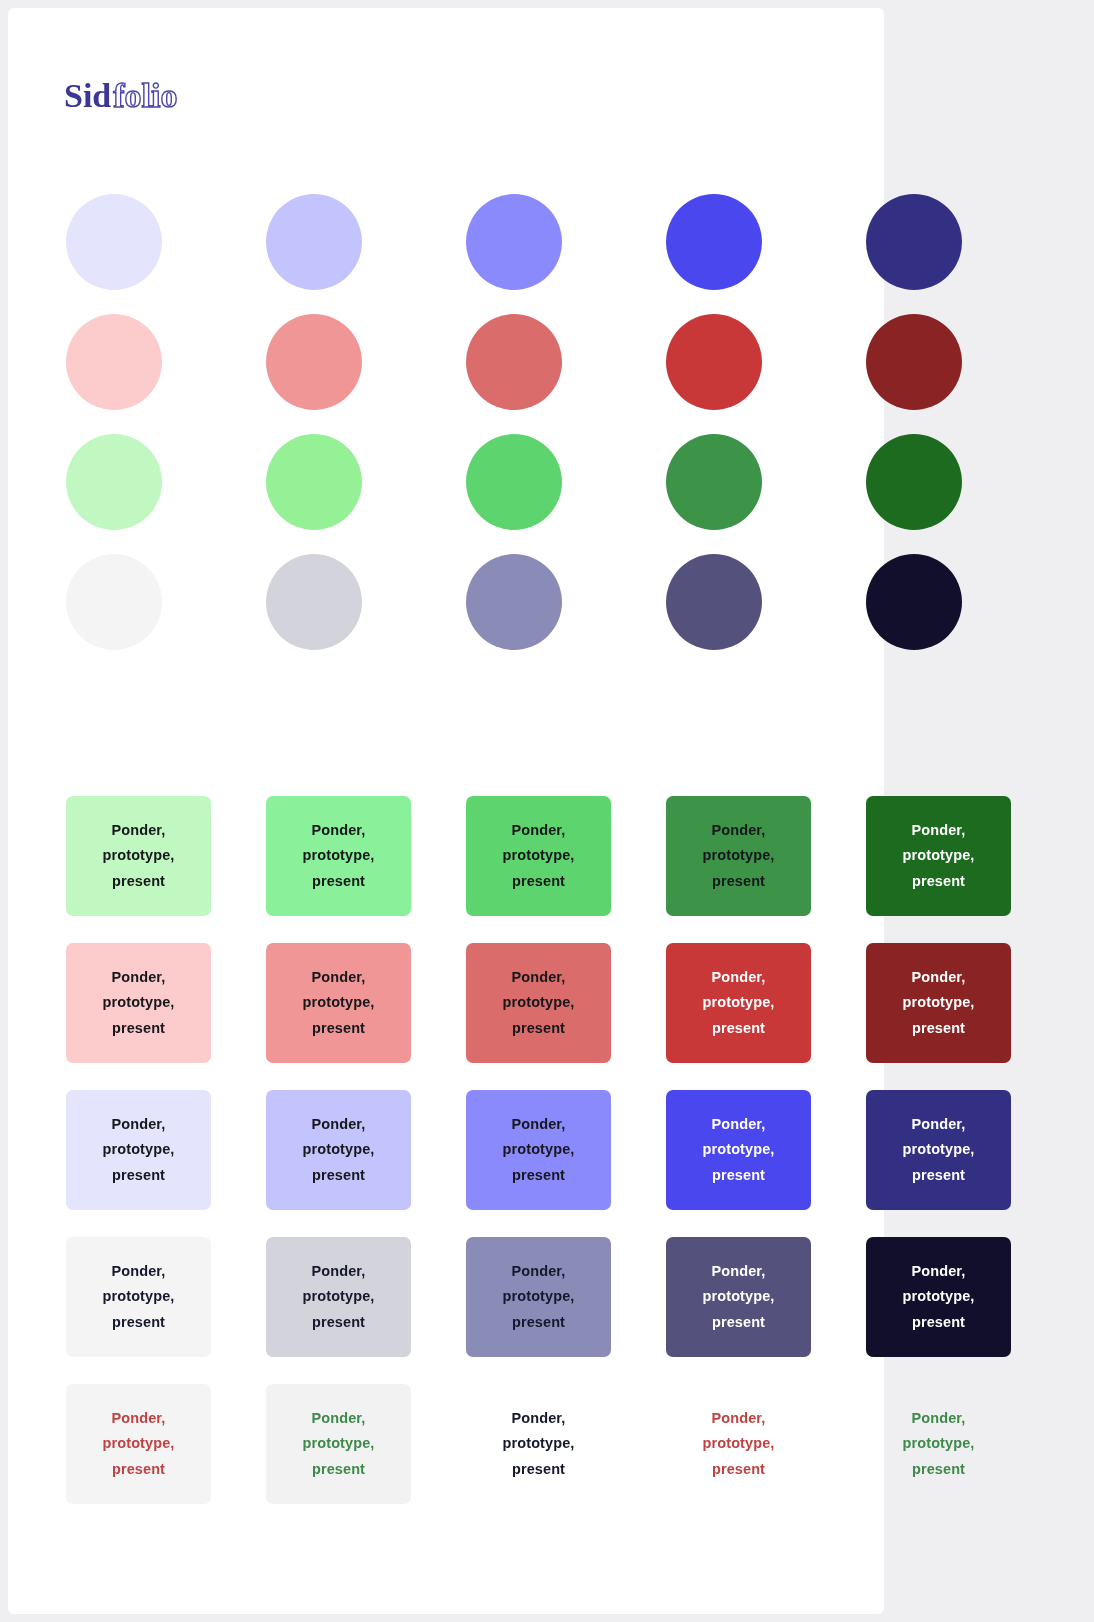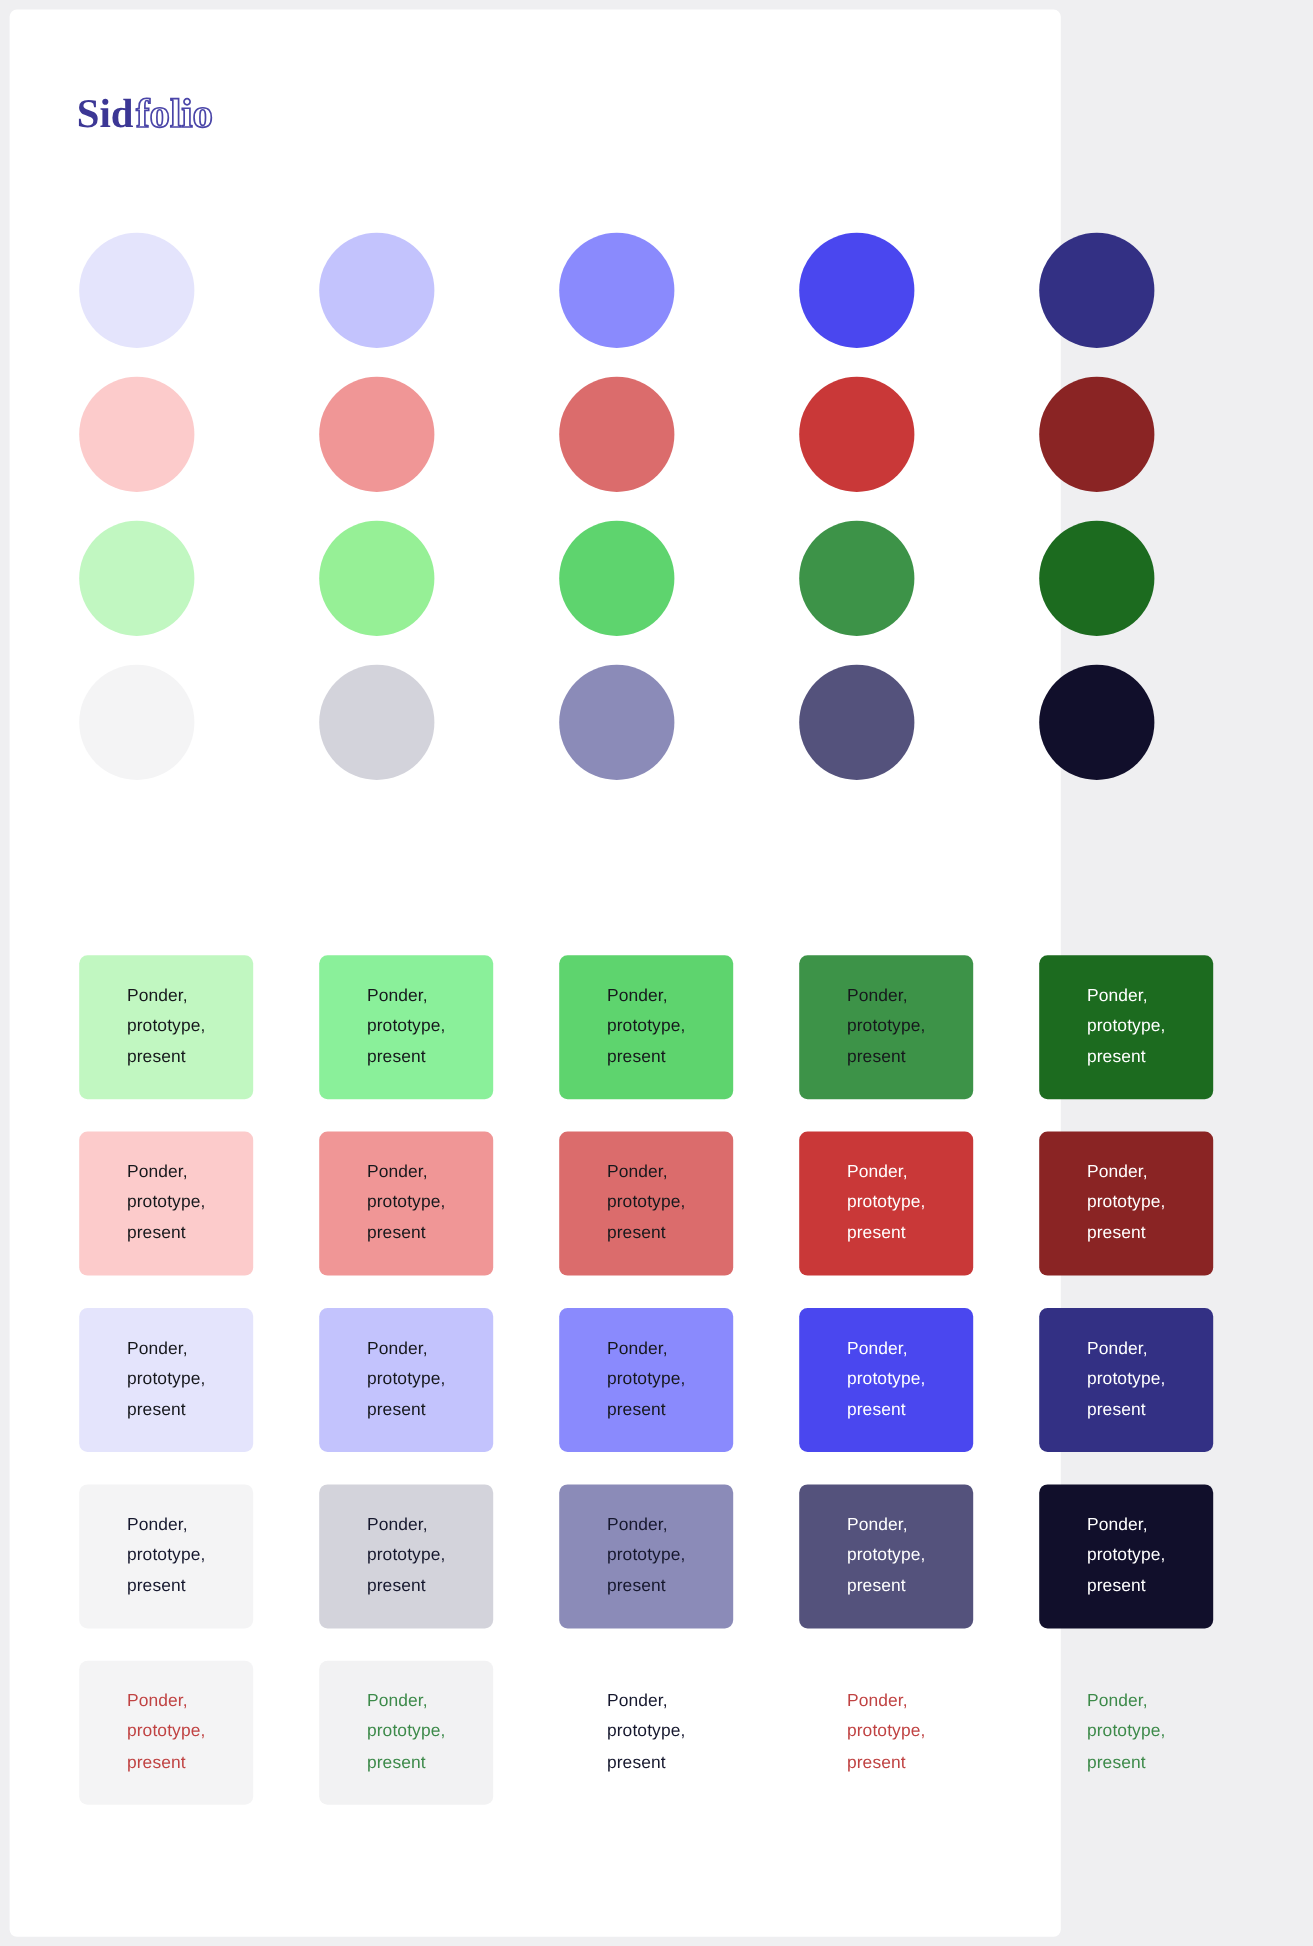--- a/index.html
+++ b/index.html
@@ -78,24 +78,24 @@
     width: 145px;
     height: 120px;
     border-radius: 7px;
     display: flex;
     align-items: center;
     justify-content: center;
     box-sizing: border-box;
   }
   .swatch .label {
     font-family: "Liberation Sans", sans-serif;
-    font-weight: normal;
+    font-weight: bold;
     font-size: 14.5px;
     line-height: 25.5px;
-    text-align: left;
+    text-align: center;
     white-space: pre-line;
     letter-spacing: 0.1px;
   }
 </style>
 </head>
 <body>
 
 <div id="page">
   <div class="card">
 

